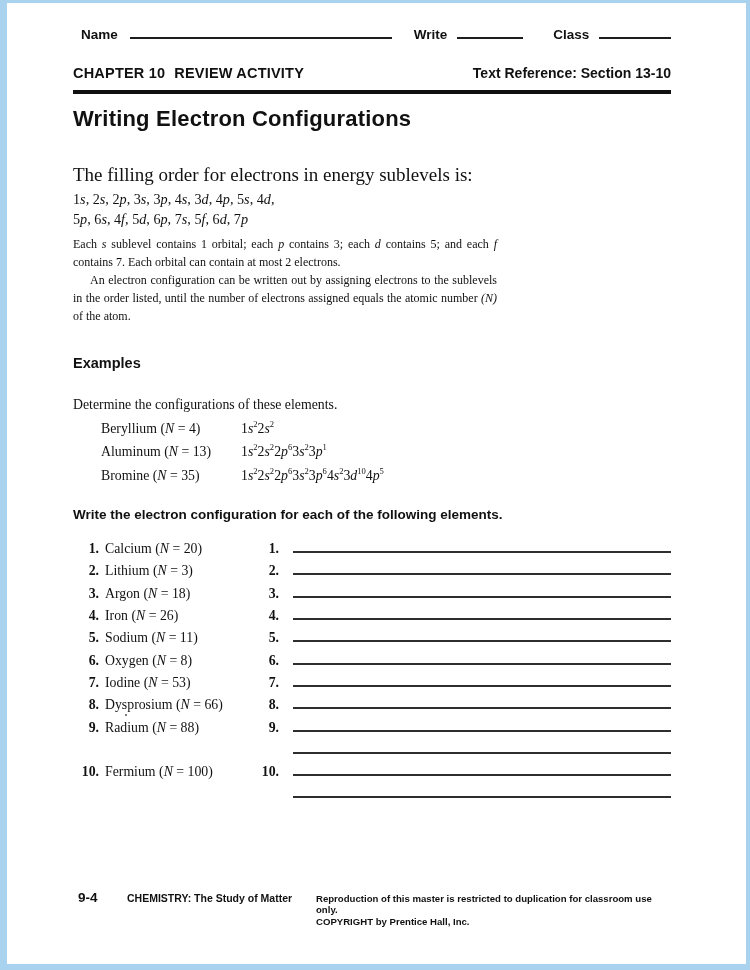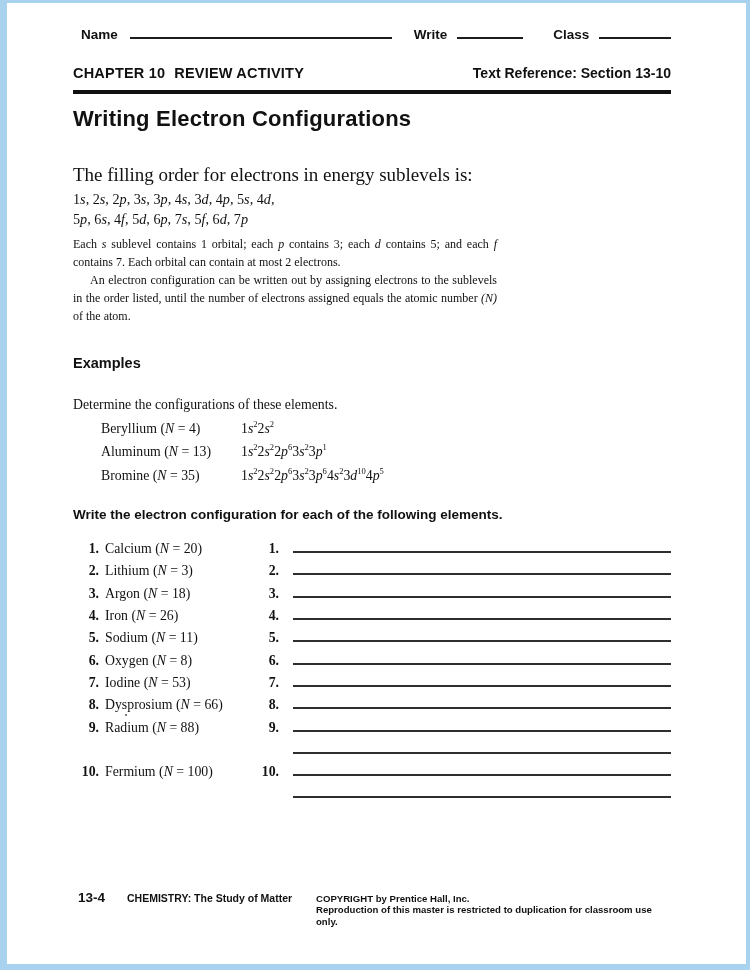--- a/index.html
+++ b/index.html
@@ -233,20 +233,20 @@
         <span class="a-num"></span>
         <span class="a-line"></span>
       </div>
 
     </div>
   </div>
 
   <div class="stray-dot"></div>
 
   <div class="footer">
-    <div class="footer-num">13-4</div>
+    <div class="footer-num">9-4</div>
     <div class="footer-book">CHEMISTRY: The Study of Matter</div>
     <div class="footer-copy">
+      <div>Reproduction of this master is restricted to duplication for classroom use only.</div>
       <div>COPYRIGHT by Prentice Hall, Inc.</div>
-      <div>Reproduction of this master is restricted to duplication for classroom use only.</div>
     </div>
   </div>
 </div>
 
 </body></html>

